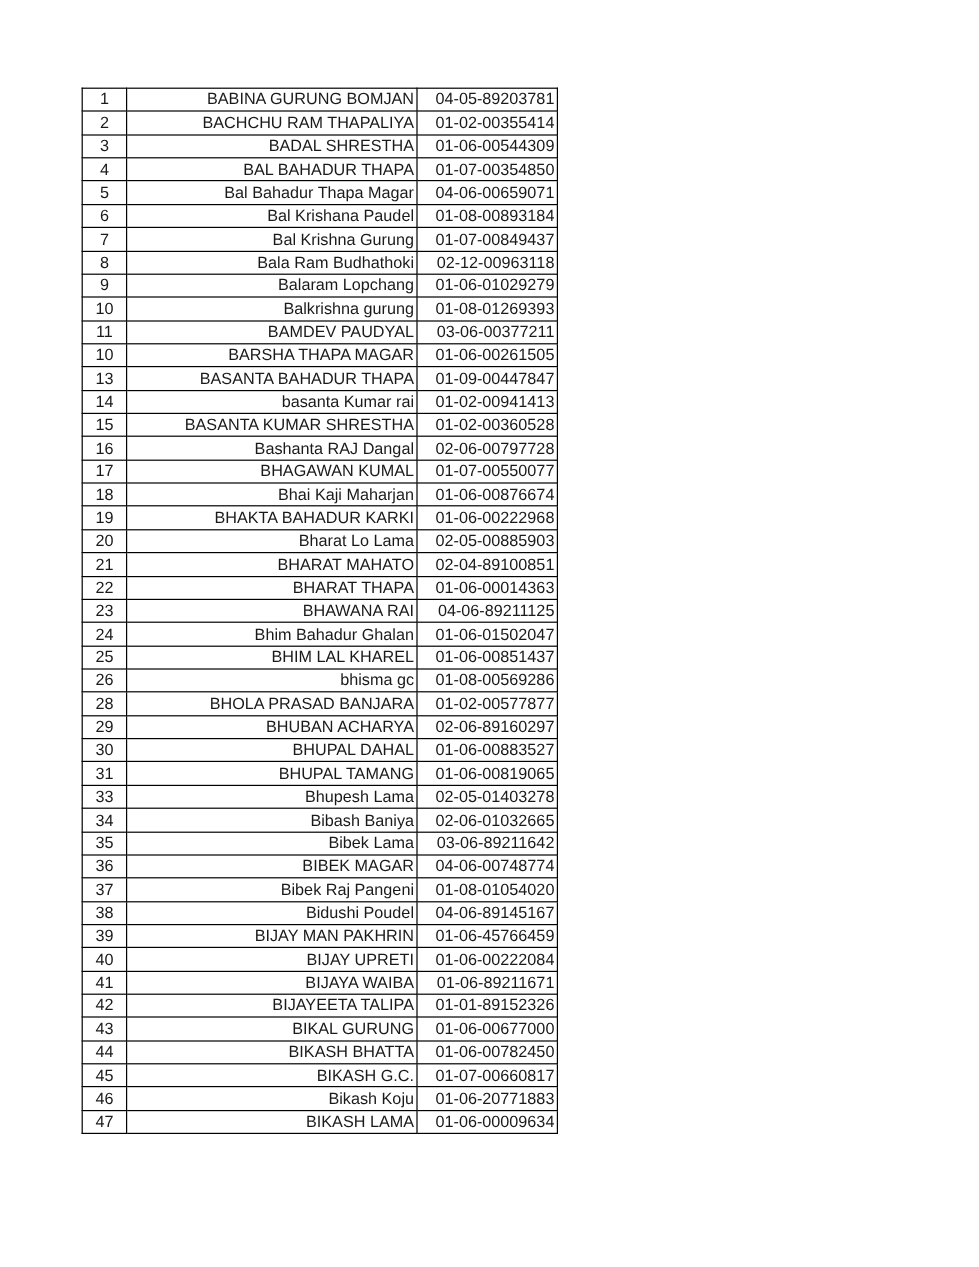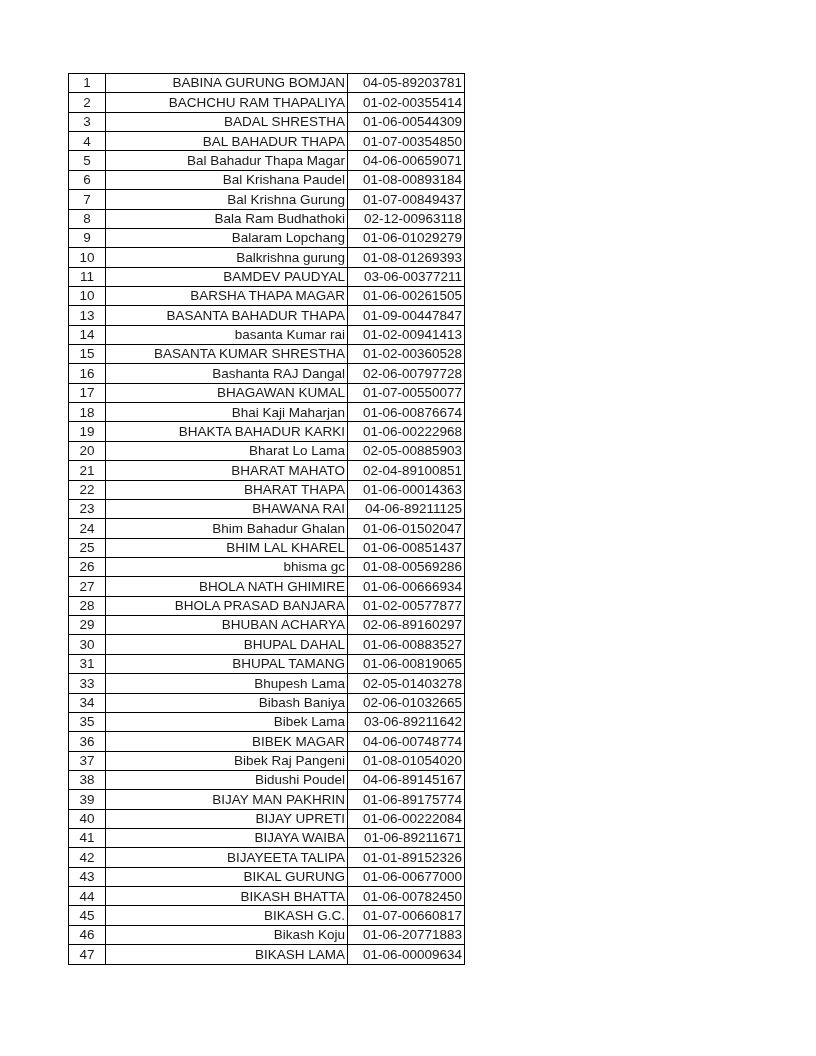--- a/index.html
+++ b/index.html
@@ -209,25 +209,20 @@
     <td class="col-name">BHIM LAL KHAREL</td>
     <td class="col-id">01-06-00851437</td>
   </tr>
 
   <tr>
     <td class="col-index">26</td>
     <td class="col-name">bhisma gc</td>
     <td class="col-id">01-08-00569286</td>
   </tr>
 
-  <tr>
-    <td class="col-index">27</td>
-    <td class="col-name">BHOLA NATH GHIMIRE</td>
-    <td class="col-id">01-06-00666934</td>
-  </tr>
 
   <tr>
     <td class="col-index">28</td>
     <td class="col-name">BHOLA PRASAD BANJARA</td>
     <td class="col-id">01-02-00577877</td>
   </tr>
 
   <tr>
     <td class="col-index">29</td>
     <td class="col-name">BHUBAN ACHARYA</td>
@@ -279,21 +274,21 @@
 
   <tr>
     <td class="col-index">38</td>
     <td class="col-name">Bidushi Poudel</td>
     <td class="col-id">04-06-89145167</td>
   </tr>
 
   <tr>
     <td class="col-index">39</td>
     <td class="col-name">BIJAY MAN PAKHRIN</td>
-    <td class="col-id">01-06-89175774</td>
+    <td class="col-id">01-06-45766459</td>
   </tr>
 
   <tr>
     <td class="col-index">40</td>
     <td class="col-name">BIJAY UPRETI</td>
     <td class="col-id">01-06-00222084</td>
   </tr>
 
   <tr>
     <td class="col-index">41</td>

